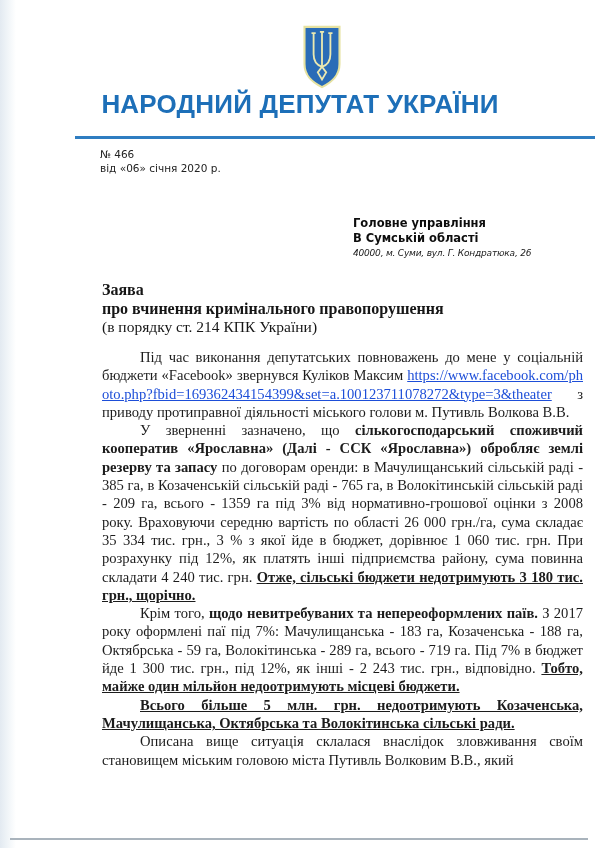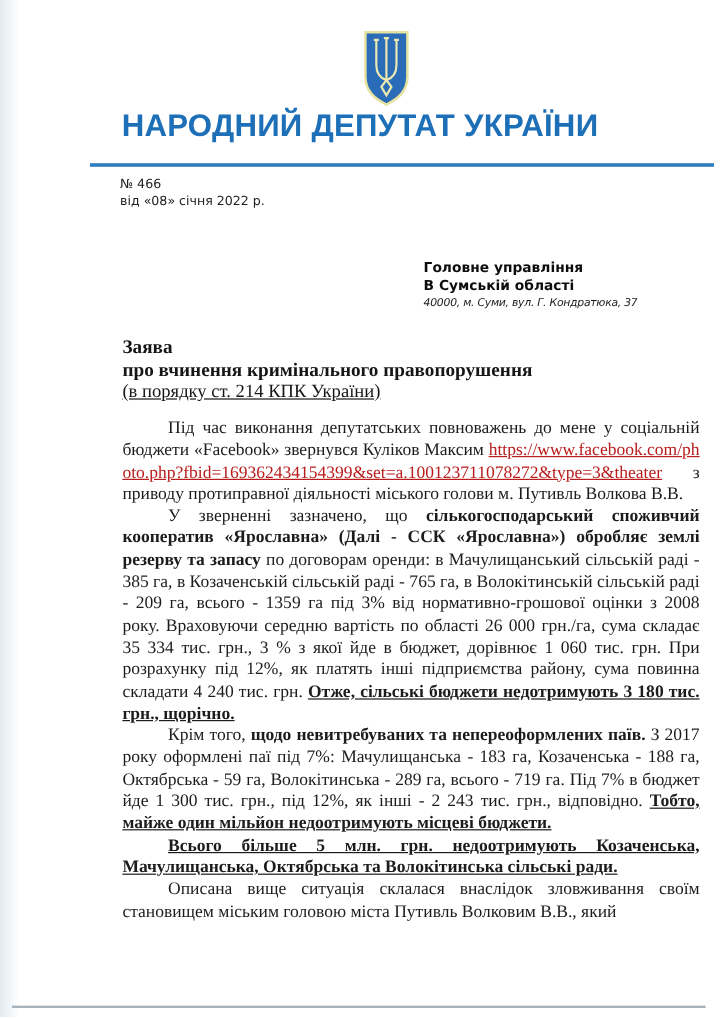--- a/index.html
+++ b/index.html
@@ -60,32 +60,32 @@
     font-style: italic; font-weight: 400; font-size: 9px;
     letter-spacing: -0.2px; margin-top: 2px; color: #1a1a1a;
   }
 
   
   .doc-title {
     position: absolute; left: 102px; top: 281px; width: 480px;
     text-align: left; color: #161616; line-height: 18.5px;
   }
   .doc-title .t1, .doc-title .t2 { font-weight: 700; font-size: 16px; }
-  .doc-title .t3 { font-weight: 400; font-size: 15.5px; text-decoration: underline; }
+  .doc-title .t3 { font-weight: 400; font-size: 15.5px; }
 
   
   .doc-body {
     position: absolute; left: 102px; top: 348px; width: 481px;
     font-size: 14.6px; line-height: 18.3px; color: #1c1c1c;
     text-align: justify;
   }
   .doc-body p.para { text-indent: 38px; margin: 0; }
   .doc-body .b { font-weight: 700; }
   .doc-body .u { text-decoration: underline; }
-  .doc-body .lnk { text-decoration: underline; color: #b91c1c; word-break: break-all; }
+  .doc-body .lnk { text-decoration: underline; color: #1d4ed8; word-break: break-all; }
 </style>
 </head>
 <body>
 
 <div class="page">
 
   <div class="scan-edge-left"></div>
 
   <svg class="emblem" viewBox="0 0 60 92" xmlns="http://www.w3.org/2000/svg">
     <path d="M5,3 H55 V56 C55,73 44,82 30,89 C16,82 5,73 5,56 Z" stroke="#e6e2a0" stroke-width="3" fill="#2a6cb7"></path>
@@ -96,27 +96,27 @@
       <path d="M30,60 L24,68 L30,78 L36,68 Z"></path>
       <path d="M15,12 H21 M39,12 H45 M27,10 H33"></path>
     </g>
   </svg>
 
   <div class="org-title">НАРОДНИЙ ДЕПУТАТ УКРАЇНИ</div>
   <div class="header-rule"></div>
 
   <div class="ref-block">
     <div>№  466</div>
-    <div>від «08»  січня 2022 р.</div>
+    <div>від «06»  січня 2020 р.</div>
   </div>
 
   <div class="addressee">
     <div class="line">Головне управління</div>
     <div class="line">В Сумській області</div>
-    <div class="addr">40000, м. Суми, вул. Г. Кондратюка, 37</div>
+    <div class="addr">40000, м. Суми, вул. Г. Кондратюка, 26</div>
   </div>
 
   <div class="doc-title">
     <div class="t1">Заява</div>
     <div class="t2">про вчинення кримінального правопорушення</div>
     <div class="t3">(в порядку ст. 214 КПК України)</div>
   </div>
 
   <div class="doc-body">
       <p class="para"><span>Під час виконання депутатських повноважень до мене у соціальній бюджети «Facebook» звернувся Куліков Максим </span><span class="lnk">https://www.facebook.com/photo.php?fbid=169362434154399&amp;set=a.100123711078272&amp;type=3&amp;theater</span><span> з приводу протиправної діяльності міського голови  м. Путивль Волкова В.В.</span></p>

